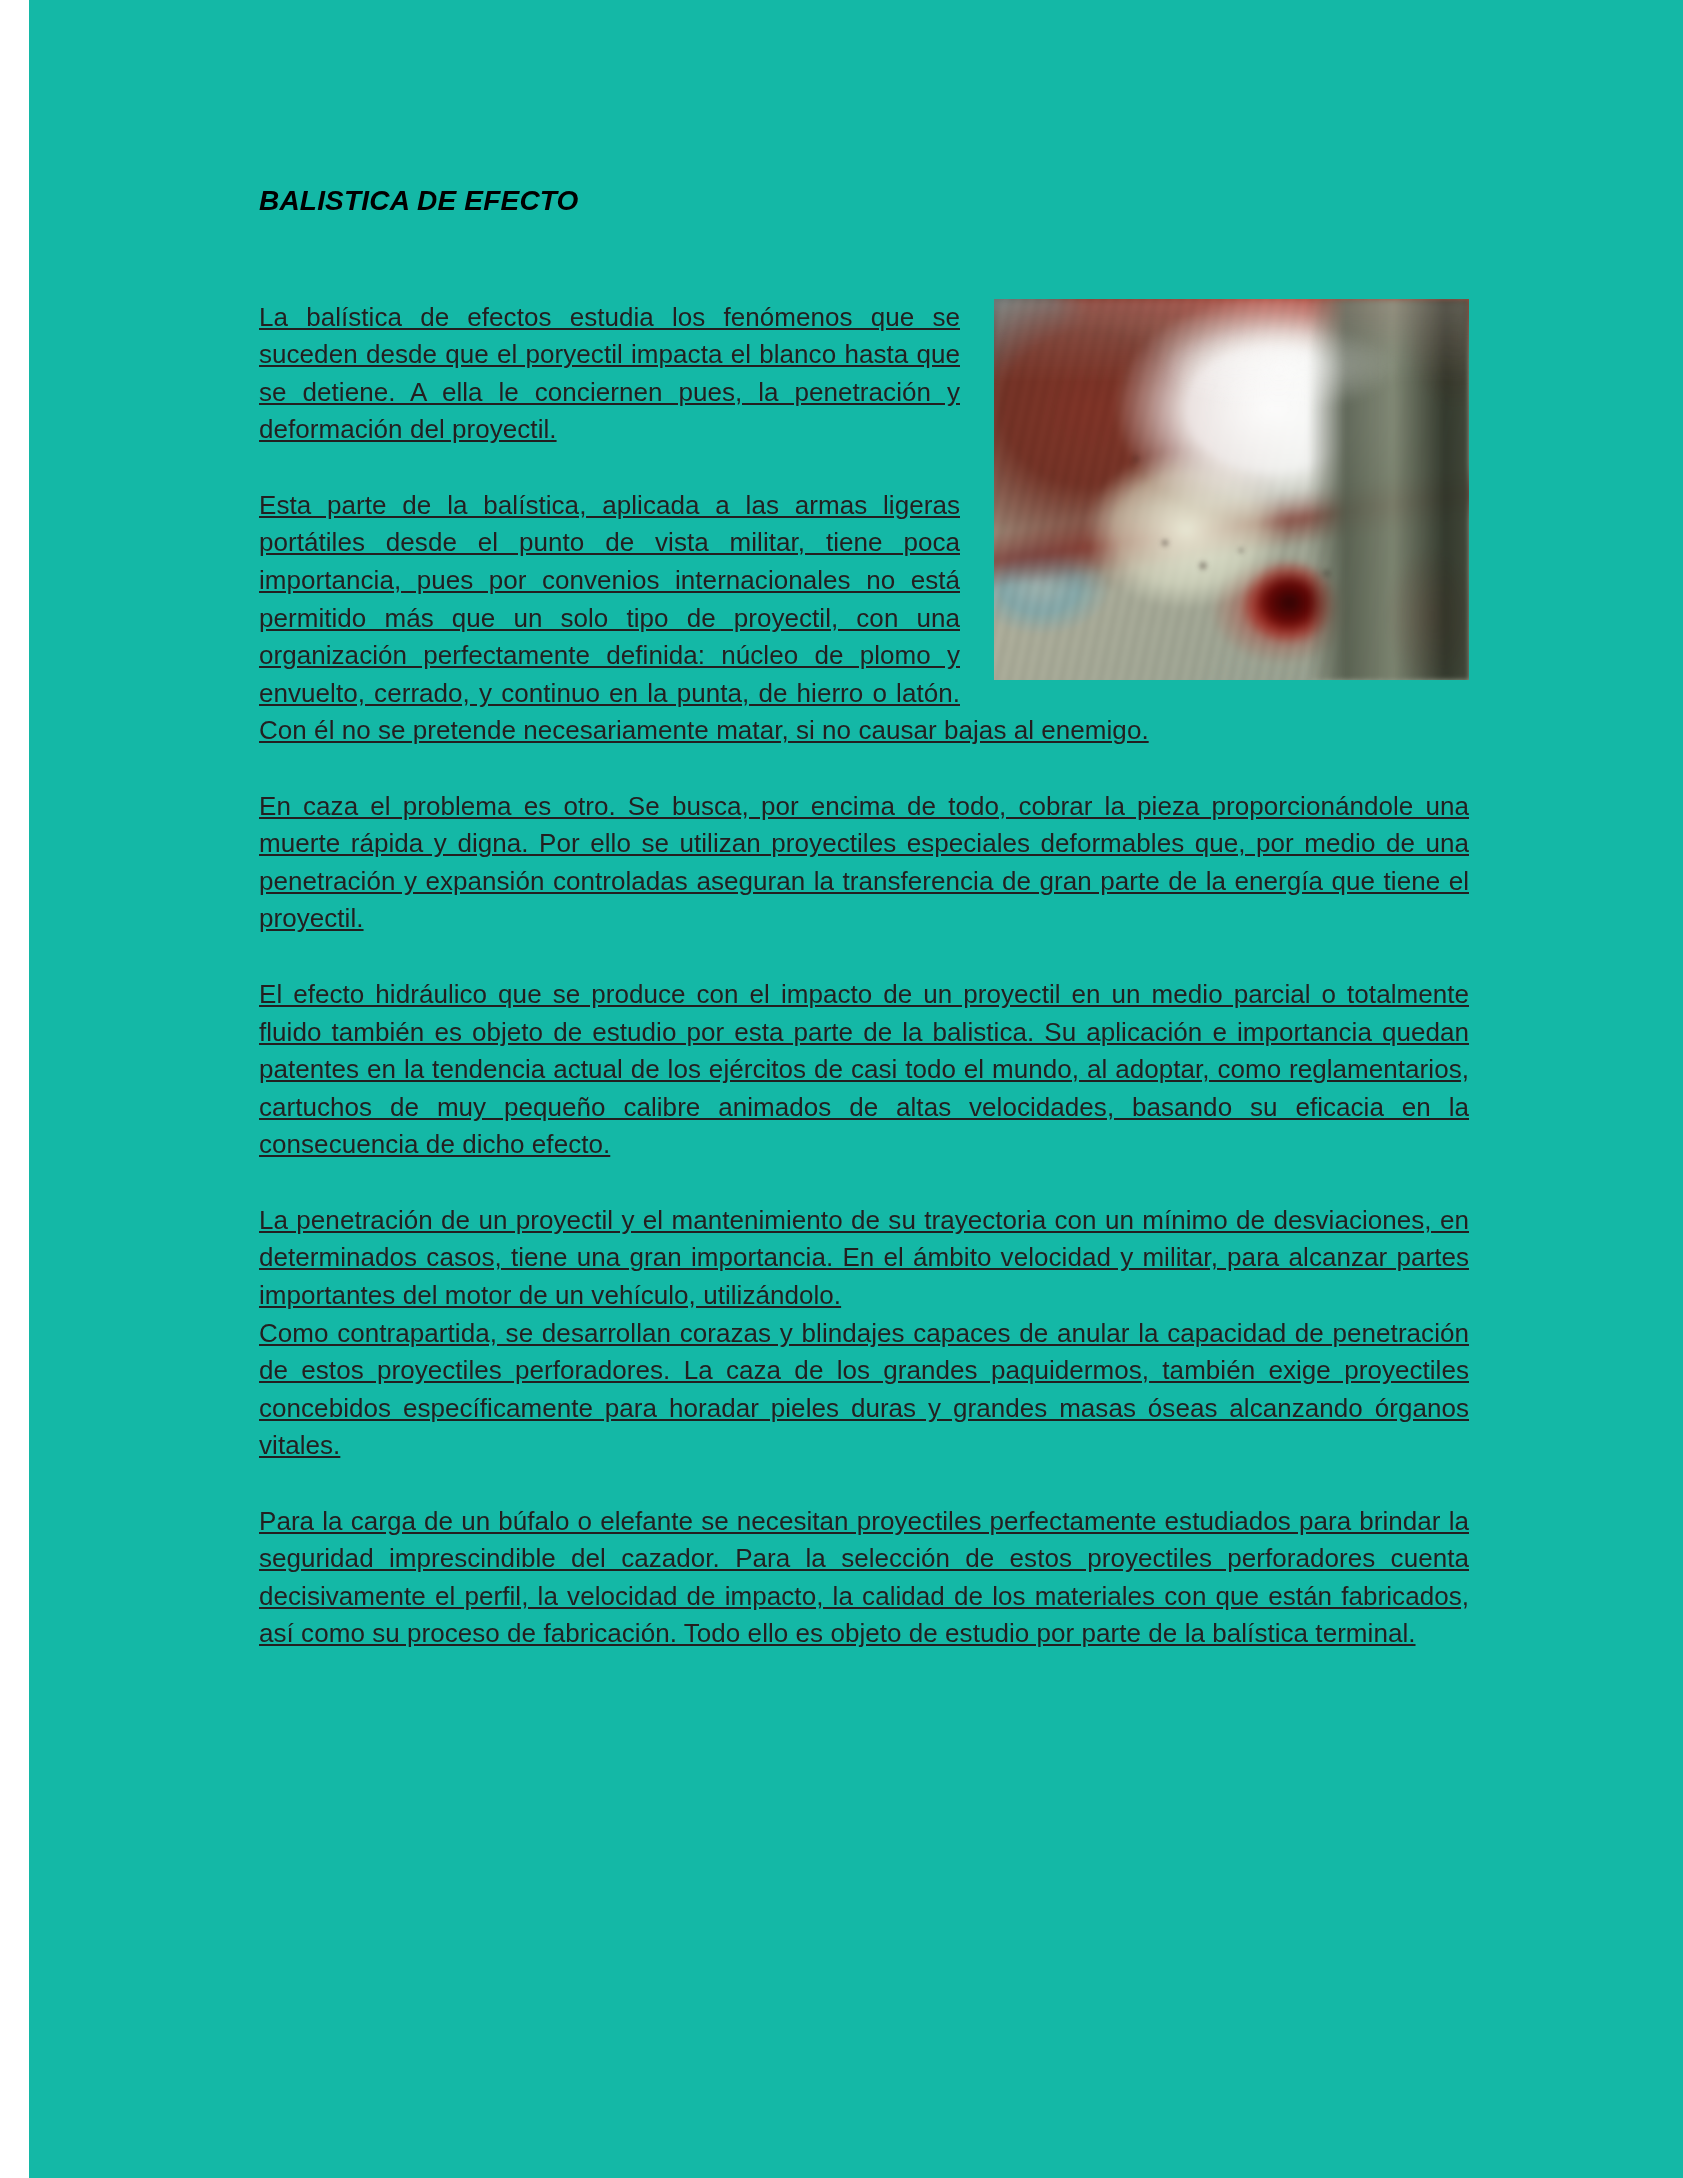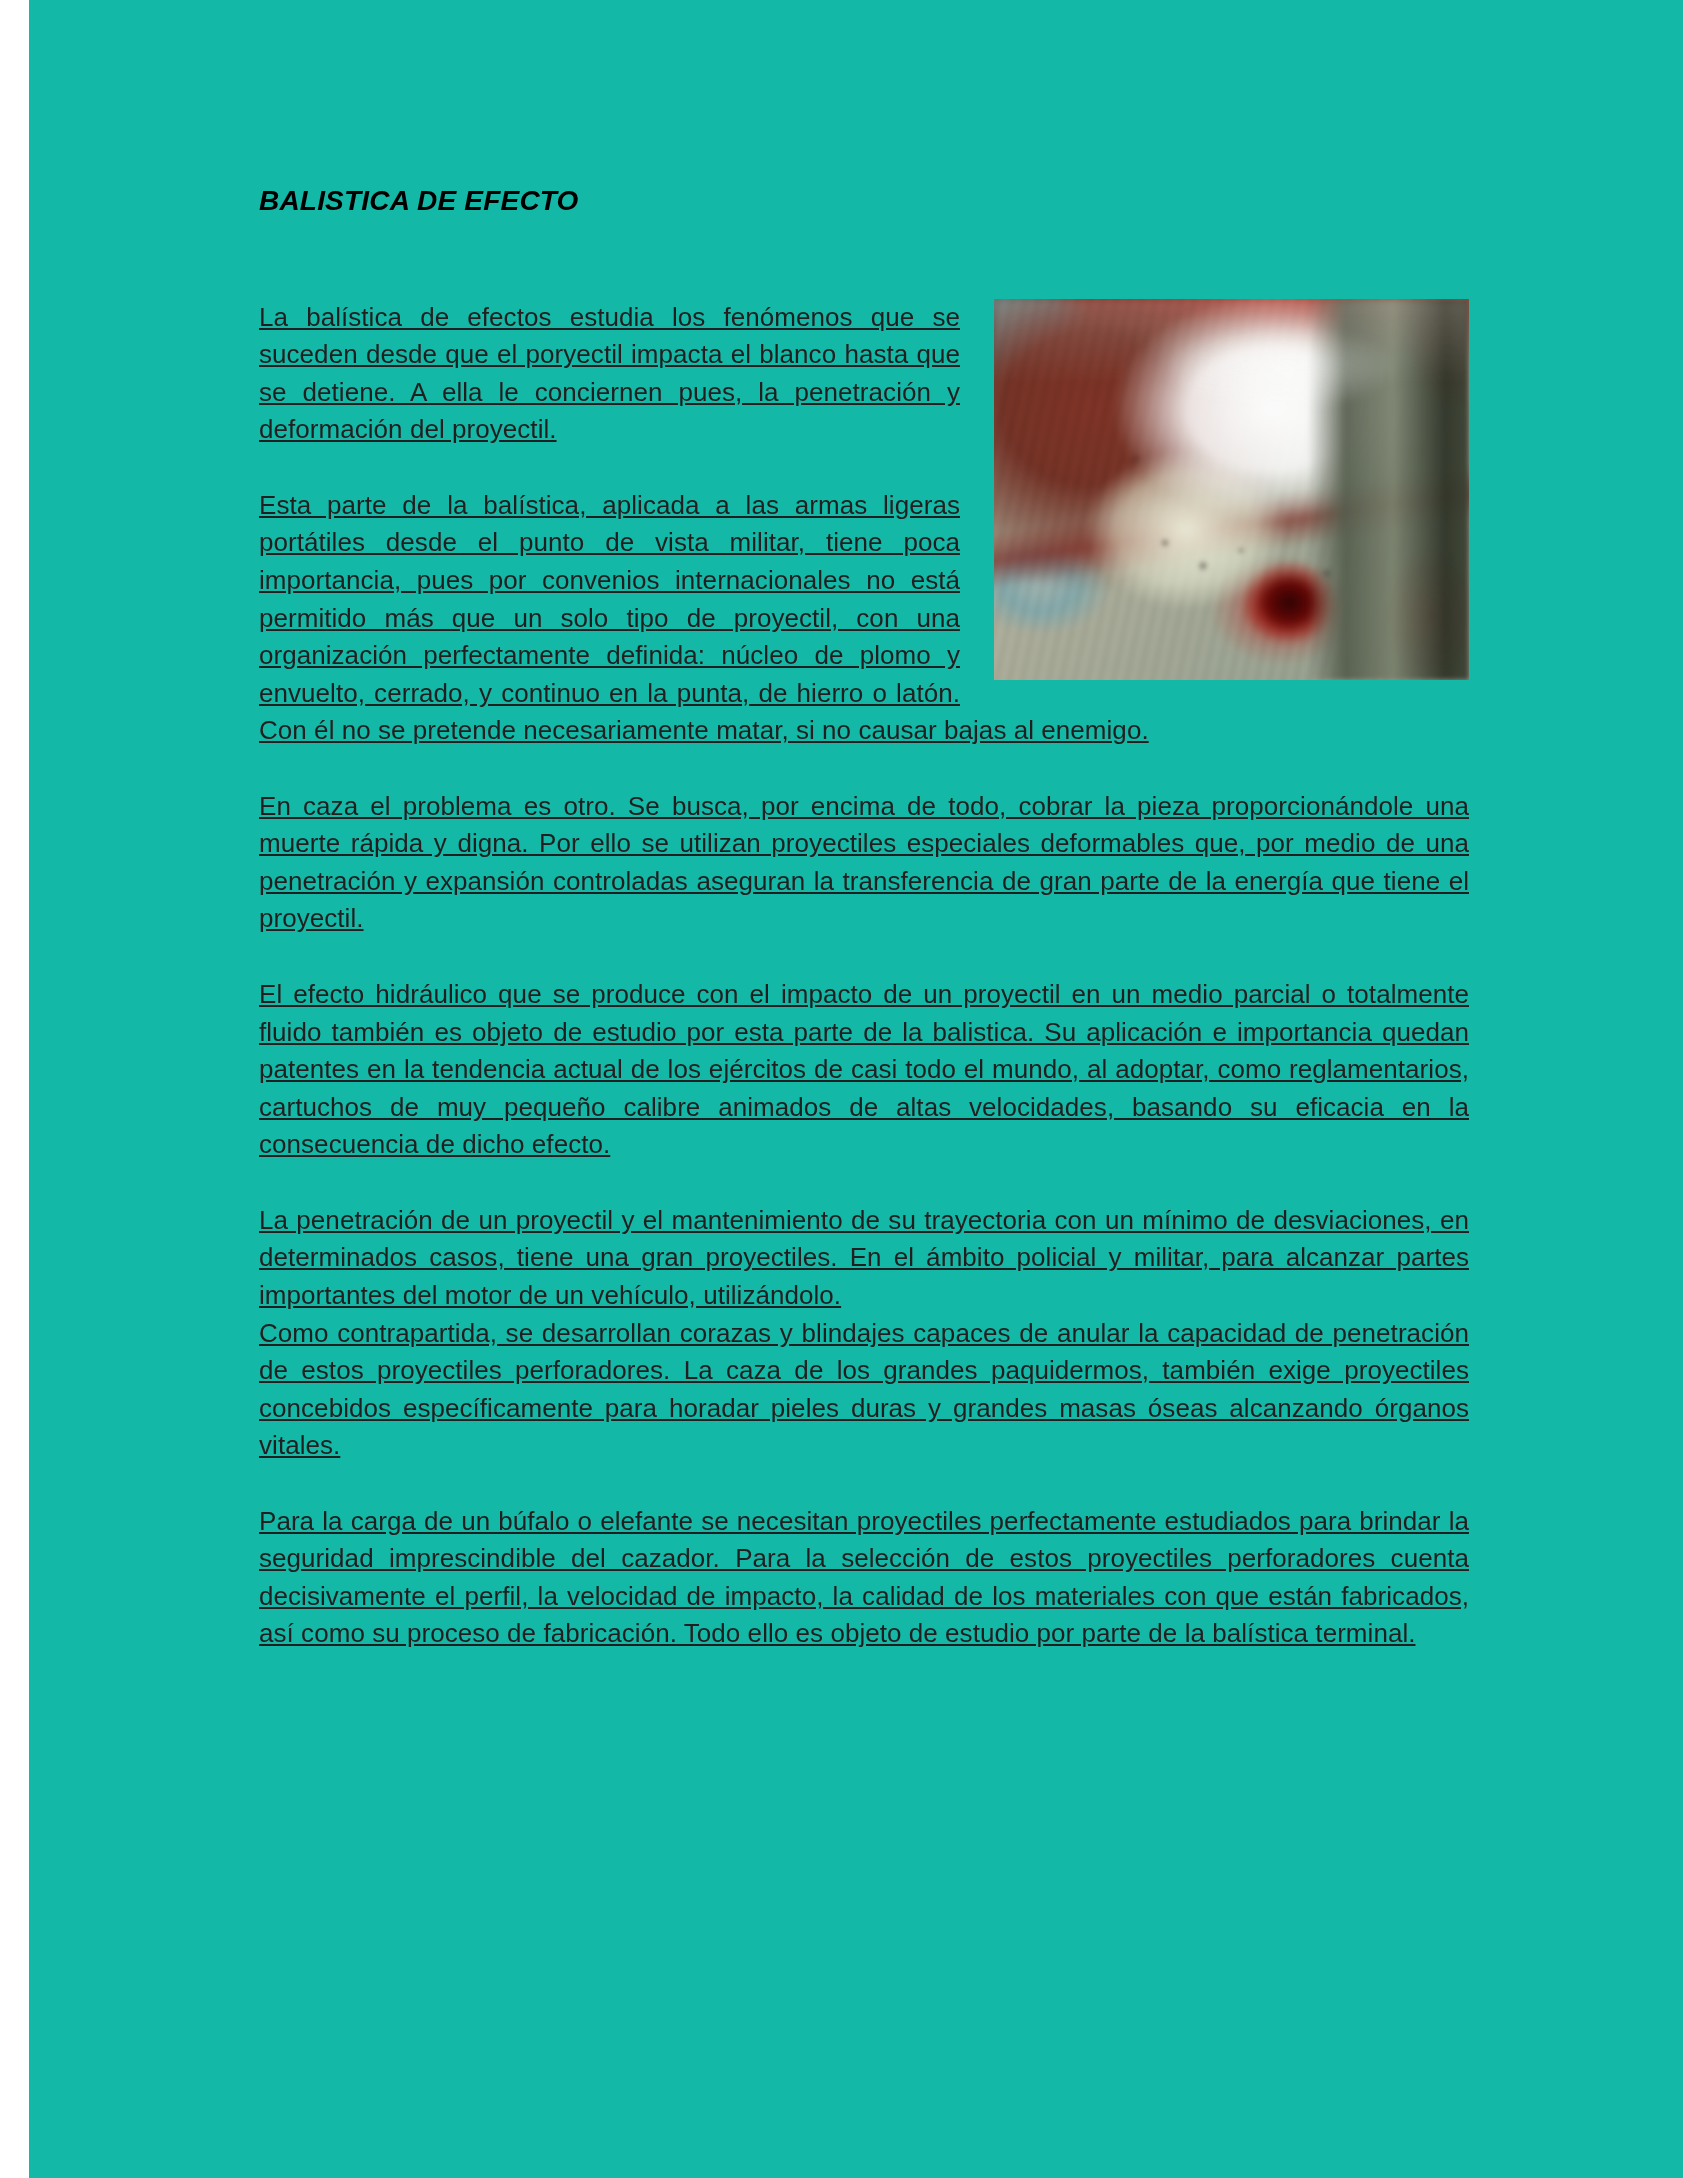--- a/index.html
+++ b/index.html
@@ -161,21 +161,21 @@
       </div>
 
       <p class="para">La balística de efectos estudia los fenómenos que se suceden desde que el poryectil impacta el blanco hasta que se detiene. A ella le conciernen pues, la penetración y deformación del proyectil.</p>
       <div class="gap"></div>
       <p class="para">Esta parte de la balística, aplicada a las armas ligeras portátiles desde el punto de vista militar, tiene poca importancia, pues por convenios internacionales no está permitido más que un solo tipo de proyectil, con una organización perfectamente definida: núcleo de plomo y envuelto, cerrado, y continuo en la punta, de hierro o latón. Con él no se pretende necesariamente matar, si no causar bajas al enemigo.</p>
       <div class="gap"></div>
       <p class="para">En caza el problema es otro. Se busca, por encima de todo, cobrar la pieza proporcionándole una muerte rápida y digna. Por ello se utilizan proyectiles especiales deformables que, por medio de una penetración y expansión controladas aseguran la transferencia de gran parte de la energía que tiene el proyectil.</p>
       <div class="gap"></div>
       <p class="para">El efecto hidráulico que se produce con el impacto de un proyectil en un medio parcial o totalmente fluido también es objeto de estudio por esta parte de la balistica. Su aplicación e importancia quedan patentes en la tendencia actual de los ejércitos de casi todo el mundo, al adoptar, como reglamentarios, cartuchos de muy pequeño calibre animados de altas velocidades, basando su eficacia en la consecuencia de dicho efecto.</p>
       <div class="gap"></div>
-      <p class="para">La penetración de un proyectil y el mantenimiento de su trayectoria con un mínimo de desviaciones, en determinados casos, tiene una gran proyectiles. En el ámbito policial y militar, para alcanzar partes importantes del motor de un vehículo, utilizándolo.</p>
+      <p class="para">La penetración de un proyectil y el mantenimiento de su trayectoria con un mínimo de desviaciones, en determinados casos, tiene una gran importancia. En el ámbito velocidad y militar, para alcanzar partes importantes del motor de un vehículo, utilizándolo.</p>
       <div class="gap-sm"></div>
       <p class="para">Como contrapartida, se desarrollan corazas y blindajes capaces de anular la capacidad de penetración de estos proyectiles perforadores. La caza de los grandes paquidermos, también exige proyectiles concebidos específicamente para horadar pieles duras y grandes masas óseas alcanzando órganos vitales.</p>
       <div class="gap"></div>
       <p class="para">Para la carga de un búfalo o elefante se necesitan proyectiles perfectamente estudiados para brindar la seguridad imprescindible del cazador. Para la selección de estos proyectiles perforadores cuenta decisivamente el perfil, la velocidad de impacto, la calidad de los materiales con que están fabricados, así como su proceso de fabricación. Todo ello es objeto de estudio por parte de la balística terminal.</p>
 
     </div>
   </div>
 
 
 </div>

